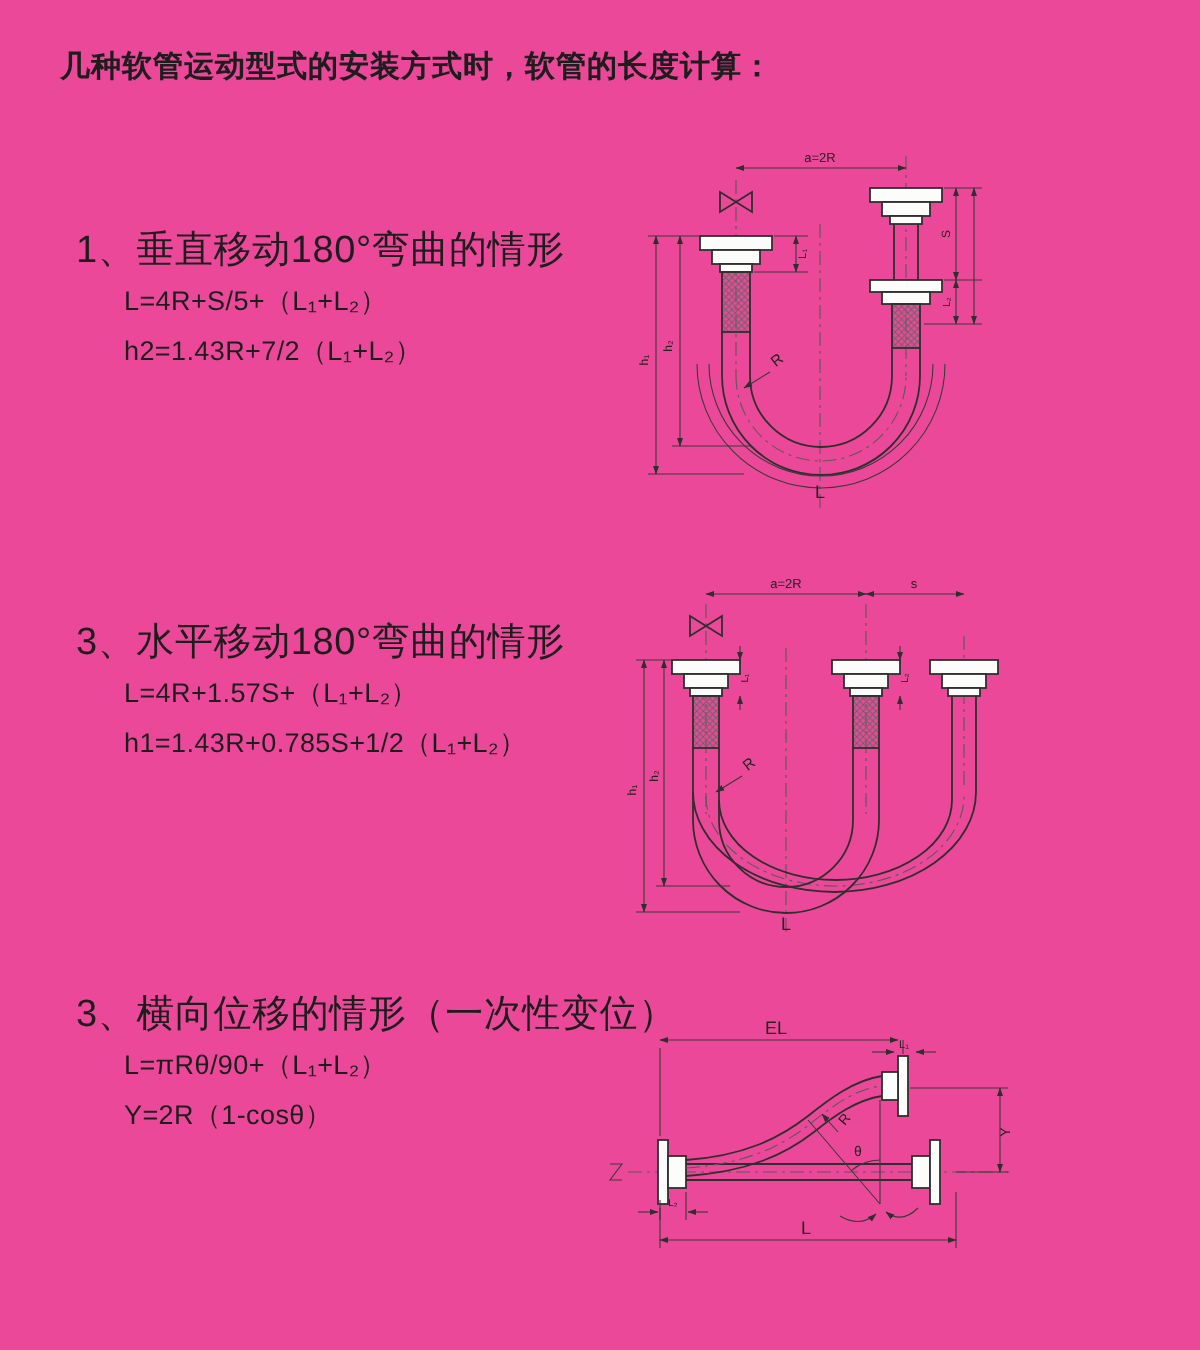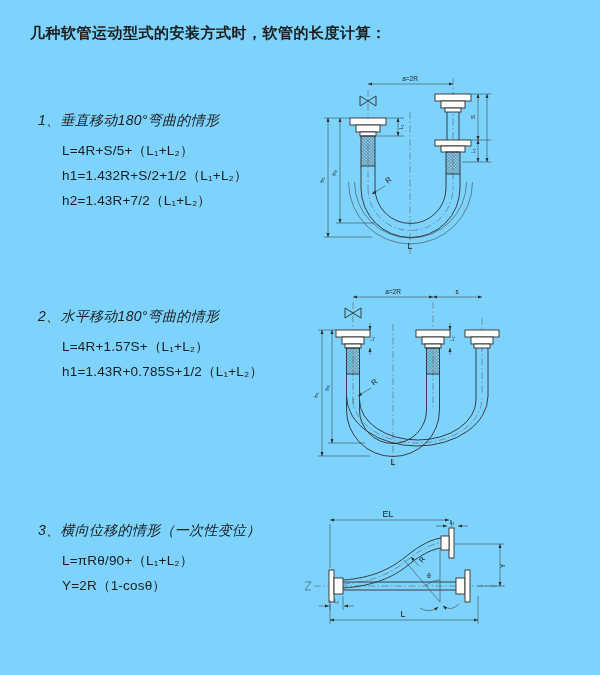--- a/index.html
+++ b/index.html
@@ -2,30 +2,30 @@
 <html><head>
 <meta charset="utf-8">
 <style>
   html,body{margin:0;padding:0;}
   body{
     width:600px;height:675px;position:relative;
     background:#fbfbf8;
     font-family:"Liberation Sans","DejaVu Sans",sans-serif;
     color:#1d1d1d;overflow:hidden;
   }
-  .page{position:absolute;inset:0;background:#7dd3fc;padding-left:41px;}
+  .page{position:absolute;inset:0;background:#ec4899;padding-left:41px;}
   .title{
     position:absolute;left:30px;top:24px;
     font-size:15px;font-weight:bold;letter-spacing:.5px;white-space:nowrap;
   }
   .sec{position:absolute;left:38px;}
-  .sec-heading{font-size:14px;height:17px;white-space:nowrap;letter-spacing:.3px;font-style:italic;}
+  .sec-heading{font-size:19px;height:17px;white-space:nowrap;letter-spacing:.3px;}
   .formulas{margin:9px 0 0 24px;}
   .formula{font-size:13.5px;line-height:25px;white-space:nowrap;letter-spacing:.2px;}
-  #sec1{top:112px;} #sec2{top:308px;} #sec3{top:522px;}
+  #sec1{top:112px;} #sec2{top:308px;} #sec3{top:494px;}
   .dia{position:absolute;}
   #dia1{left:310px;top:70px;}
   #dia2{left:310px;top:282px;}
   #dia3{left:300px;top:500px;}
   svg{display:block;}
   svg text{fill:#222;font-family:"Liberation Sans","DejaVu Sans",sans-serif;}
   .ln{stroke:#2f2f2f;stroke-width:.9;fill:none;}
   .th{stroke:#3a3a3a;stroke-width:.55;fill:none;}
   .cl{stroke:#5a5a5a;stroke-width:.55;fill:none;stroke-dasharray:7 2.5 1.5 2.5;}
   .fit{stroke:#2f2f2f;stroke-width:.9;fill:#fcfcfa;}
@@ -34,27 +34,26 @@
 <body>
 
 <div class="page">
 
   <div class="title">几种软管运动型式的安装方式时，软管的长度计算：</div>
 
   <div class="sec" id="sec1">
     <div class="sec-heading">1、垂直移动180°弯曲的情形</div>
     <div class="formulas">
       <div class="formula">L=4R+S/5+（L₁+L₂）</div>
-      <div class="formula">h1=1.432R+S/2+1/2（L₁+L₂）</div>
       <div class="formula">h2=1.43R+7/2（L₁+L₂）</div>
     </div>
   </div>
 
   <div class="sec" id="sec2">
-    <div class="sec-heading">2、水平移动180°弯曲的情形</div>
+    <div class="sec-heading">3、水平移动180°弯曲的情形</div>
     <div class="formulas">
       <div class="formula">L=4R+1.57S+（L₁+L₂）</div>
       <div class="formula">h1=1.43R+0.785S+1/2（L₁+L₂）</div>
     </div>
   </div>
 
   <div class="sec" id="sec3">
     <div class="sec-heading">3、横向位移的情形（一次性变位）</div>
     <div class="formulas">
       <div class="formula">L=πRθ/90+（L₁+L₂）</div>

